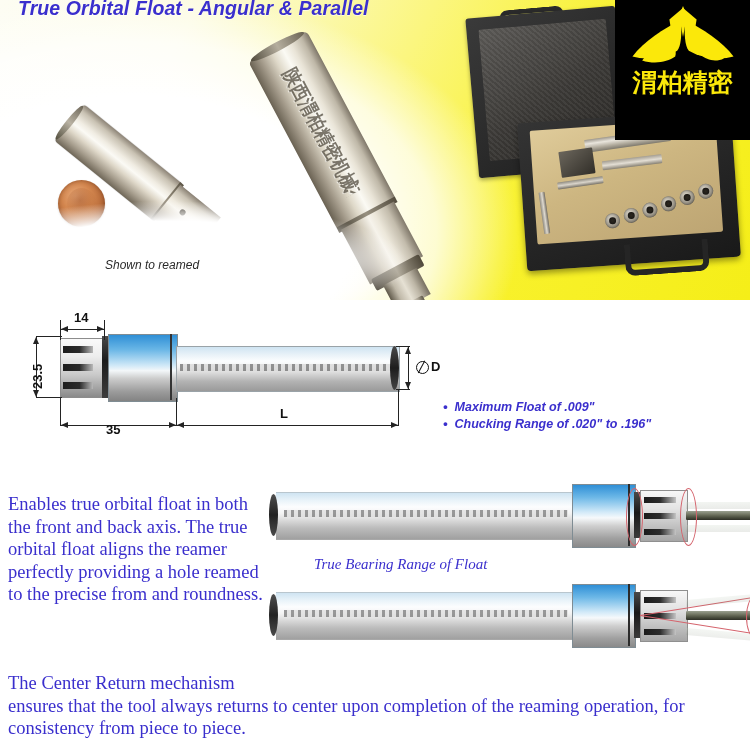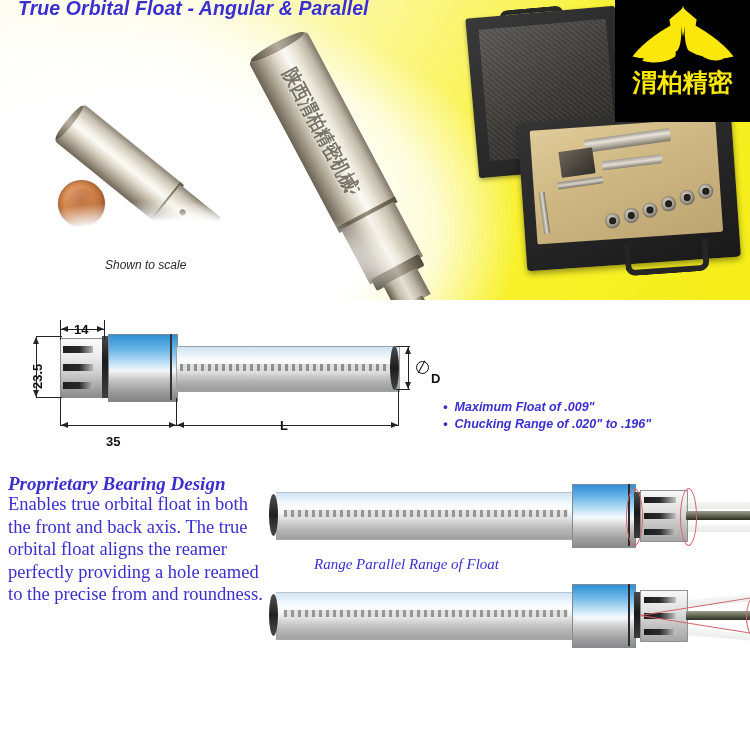--- a/index.html
+++ b/index.html
@@ -27,21 +27,21 @@
   .title{
     position:absolute;left:18px;top:-3px;z-index:40;
     font-family:"Liberation Sans", sans-serif;
     font-weight:bold;font-style:italic;font-size:19.5px;
     letter-spacing:.1px;color:#3a2fcd;white-space:nowrap;
     text-shadow:0 1px 0 rgba(255,255,255,.6);
   }
 
   
   .logo{
-    position:absolute;right:0;top:0;width:135px;height:122px;background:#000;z-index:45;
+    position:absolute;right:0;top:0;width:135px;height:140px;background:#000;z-index:45;
     display:flex;flex-direction:column;align-items:center;justify-content:flex-start;
   }
   .logo-mark{width:118px;height:70px;position:relative;margin-top:4px;}
   .logo-cn{
     font-family:"DejaVu Sans", sans-serif;font-weight:bold;font-size:25px;color:#fbe80a;
     letter-spacing:0px;line-height:1;margin-top:-4px;
   }
 
   
   .tool-small{
@@ -216,21 +216,21 @@
   .collet:after{
     content:"";position:absolute;left:4px;top:4px;width:7px;height:7px;border-radius:50%;
     background:radial-gradient(circle,#2b2720,#141210);
   }
 
   
   .drawing{position:absolute;left:0;top:298px;width:460px;height:150px;}
   .dl{position:absolute;background:#232323;}
   .dim-text{
     position:absolute;font-family:"Liberation Sans", sans-serif;
-    font-weight:bold;font-size:13px;color:#111;white-space:nowrap;margin-top:12px;
+    font-weight:bold;font-size:13px;color:#111;white-space:nowrap;
   }
   .dim-vert{
     position:absolute;font-family:"Liberation Sans", sans-serif;
     font-weight:bold;font-size:13px;color:#111;white-space:nowrap;
     transform:rotate(-90deg);transform-origin:left top;
   }
   .arrow-l,.arrow-r{position:absolute;width:0;height:0;border-top:3.5px solid transparent;border-bottom:3.5px solid transparent;}
   .arrow-l{border-right:7px solid #232323;}
   .arrow-r{border-left:7px solid #232323;}
   .arrow-u,.arrow-d{position:absolute;width:0;height:0;border-left:3.5px solid transparent;border-right:3.5px solid transparent;}
@@ -341,21 +341,21 @@
     <div class="tool-small">
       <div class="ts-shank"></div>
       <div class="ts-ring"></div>
       <div class="ts-body"></div>
       <div class="ts-hole"></div>
       <div class="ts-nose"></div>
       <div class="ts-collar"></div>
       <div class="ts-tip"></div>
     </div>
     <div class="penny"></div>
-    <div class="shown-scale">Shown to scale</div>
+    <div class="shown-scale">Shown to reamed</div>
 
     <div class="tool-big">
       <div class="tb-shank"></div>
       <div class="tb-engrave">陕西渭柏精密机械有限公司</div>
       <div class="tb-ring"></div>
       <div class="tb-body"></div>
       <div class="tb-collar"></div>
       <div class="tb-nose"></div>
       <div class="tb-tip"></div>
 
@@ -458,21 +458,20 @@
     <div class="bullet">
       <span class="dot">•</span>
       <span>Maximum Float of .009"</span>
     </div>
     <div class="bullet">
       <span class="dot">•</span>
       <span>Chucking Range of .020" to .196"</span>
     </div>
   </div>
 
-  <div class="prop-head">Proprietary Bearing Design</div>
   <div class="prop-body">Enables true orbital float in both the front and back axis. The true orbital float aligns the reamer perfectly providing a hole reamed to the precise from and roundness.</div>
 
   <div class="float-dia" style="left:276px;top:480px;width:474px;height:72px;">
     <div class="fd-shaft"></div>
     <div class="fd-knurl"></div>
     <div class="fd-cap"></div>
     <div class="fd-hub"></div>
     <div class="fd-hubline"></div>
     <div class="fd-gapbar"></div>
     <div class="fd-collet">
@@ -481,21 +480,21 @@
       <div class="fd-slot" style="top:38px;"></div>
     </div>
     <div class="ghost" style="left:410px;top:22px;width:122px;opacity:.45;"></div>
     <div class="ghost" style="left:410px;top:45px;width:122px;opacity:.45;"></div>
     <div class="fd-reamer" style="left:410px;width:126px;"></div>
 
     <div class="ellipse-red" style="left:350px;top:8px;width:15px;height:56px;"></div>
     <div class="ellipse-red" style="left:404px;top:8px;width:15px;height:56px;"></div>
 
   </div>
-  <div class="fd-caption" style="left:314px;top:556px;">Range Parallel Range of Float</div>
+  <div class="fd-caption" style="left:314px;top:556px;">True Bearing Range of Float</div>
 
   <div class="float-dia" style="left:276px;top:580px;width:474px;height:72px;">
     <div class="fd-shaft"></div>
     <div class="fd-knurl"></div>
     <div class="fd-cap"></div>
     <div class="fd-hub"></div>
     <div class="fd-hubline"></div>
     <div class="fd-gapbar"></div>
     <div class="fd-collet">
       <div class="fd-slot" style="top:6px;"></div>
@@ -505,14 +504,18 @@
     <div class="cone-line" style="left:364px;top:35px;width:180px;transform:rotate(-9deg);"></div>
     <div class="cone-line" style="left:364px;top:35px;width:180px;transform:rotate(9deg);"></div>
     <div class="ghost" style="left:410px;top:20px;width:124px;opacity:.4;transform:rotate(-5deg);transform-origin:left center;"></div>
     <div class="ghost" style="left:410px;top:48px;width:124px;opacity:.4;transform:rotate(5deg);transform-origin:left center;"></div>
     <div class="fd-reamer" style="left:410px;width:126px;"></div>
 
     <div class="ellipse-red" style="left:470px;top:16px;width:16px;height:40px;"></div>
 
   </div>
 
+  <div class="center-return">
+    <span class="cr-line1">The Center Return mechanism</span>
+    <span class="cr-rest">ensures that the tool always returns to center upon completion of the reaming operation, for consistency from piece to piece.</span>
+  </div>
 
 </div>
 
 </body></html>

